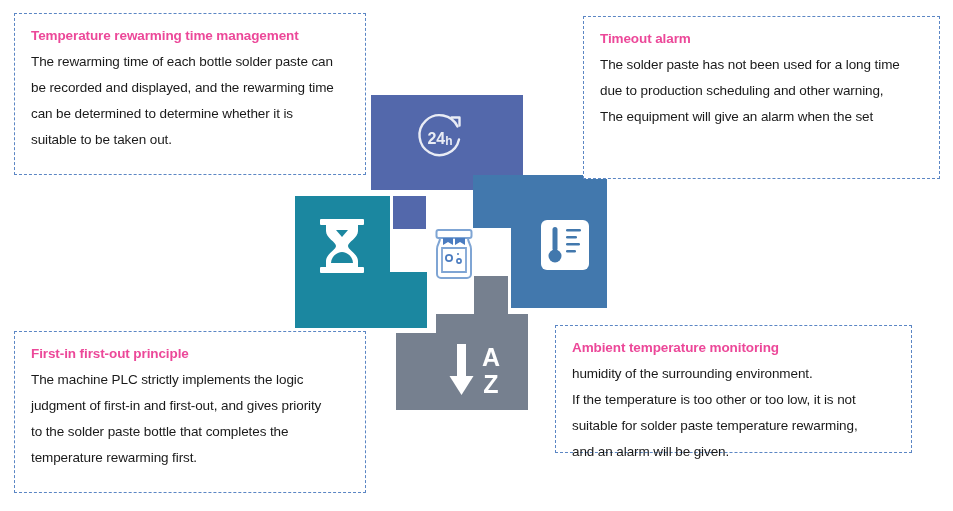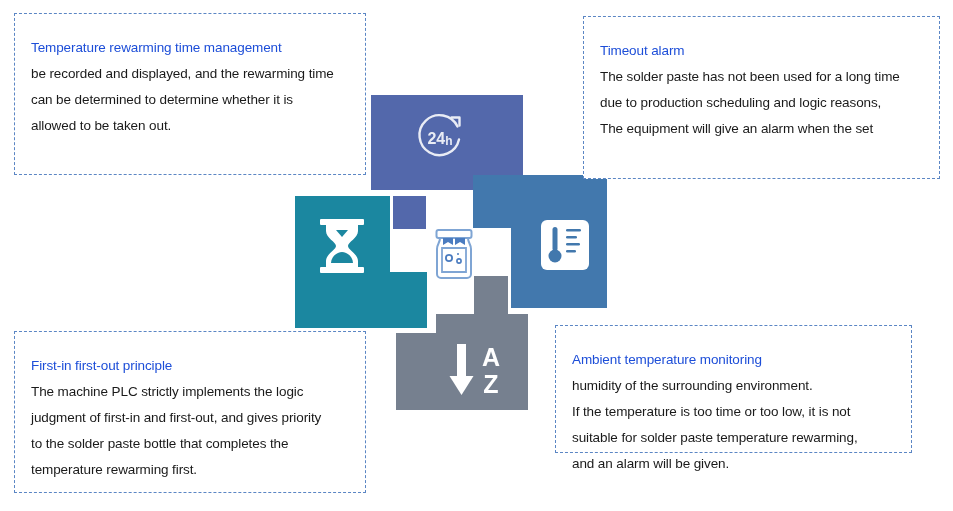--- a/index.html
+++ b/index.html
@@ -17,24 +17,24 @@
   .card{
     position:absolute;
     box-sizing:border-box;
     border:1.5px dashed #5b86c4;
     background:#ffffff;
     padding:12px 16px 10px 16px;
     z-index:5;
   }
   .card-title{
     font-size:13.5px;
-    font-weight:normal;
-    color:#1d4ed8;
+    font-weight:bold;
+    color:#ec4899;
     line-height:1.55;
-    margin:12px 0 2px 0;
+    margin:0 0 2px 0;
     letter-spacing:-0.1px;
   }
   .card-line{
     font-size:13.5px;
     font-weight:normal;
     color:#1a1a1a;
     line-height:1.92;
     margin:0;
     letter-spacing:-0.1px;
     white-space:nowrap;
@@ -142,41 +142,42 @@
         <path d="M26 10 L26 17 L31 14 L36 17 L36 10 Z" fill="#4b7cc0"></path>
         <circle cx="20" cy="30" r="3.1" fill="none" stroke="#4b7cc0" stroke-width="1.8"></circle>
         <circle cx="30" cy="33" r="2.1" fill="none" stroke="#4b7cc0" stroke-width="1.6"></circle>
         <circle cx="29" cy="26" r="1" fill="#4b7cc0"></circle>
       </svg>
     </div>
   </div>
 
   <div class="card" id="card-tl">
     <p class="card-title">Temperature rewarming time management</p>
+    <p class="card-line">The rewarming time of each bottle solder paste can</p>
     <p class="card-line">be recorded and displayed, and the rewarming time</p>
     <p class="card-line">can be determined to determine whether it is</p>
-    <p class="card-line">allowed to be taken out.</p>
+    <p class="card-line">suitable to be taken out.</p>
   </div>
 
   <div class="card" id="card-tr">
     <p class="card-title">Timeout alarm</p>
     <p class="card-line">The solder paste has not been used for a long time</p>
-    <p class="card-line">due to production scheduling and logic reasons,</p>
+    <p class="card-line">due to production scheduling and other warning,</p>
     <p class="card-line">The equipment will give an alarm when the set</p>
   </div>
 
   <div class="card" id="card-bl">
     <p class="card-title">First-in first-out principle</p>
     <p class="card-line">The machine PLC strictly implements the logic</p>
     <p class="card-line">judgment of first-in and first-out, and gives priority</p>
     <p class="card-line">to the solder paste bottle that completes the</p>
     <p class="card-line">temperature rewarming first.</p>
   </div>
 
   <div class="card" id="card-br">
     <p class="card-title">Ambient temperature monitoring</p>
     <p class="card-line">humidity of the surrounding environment.</p>
-    <p class="card-line">If the temperature is too time or too low, it is not</p>
+    <p class="card-line">If the temperature is too other or too low, it is not</p>
     <p class="card-line">suitable for solder paste temperature rewarming,</p>
     <p class="card-line">and an alarm will be given.</p>
   </div>
 
 </div>
 
 </body></html>

